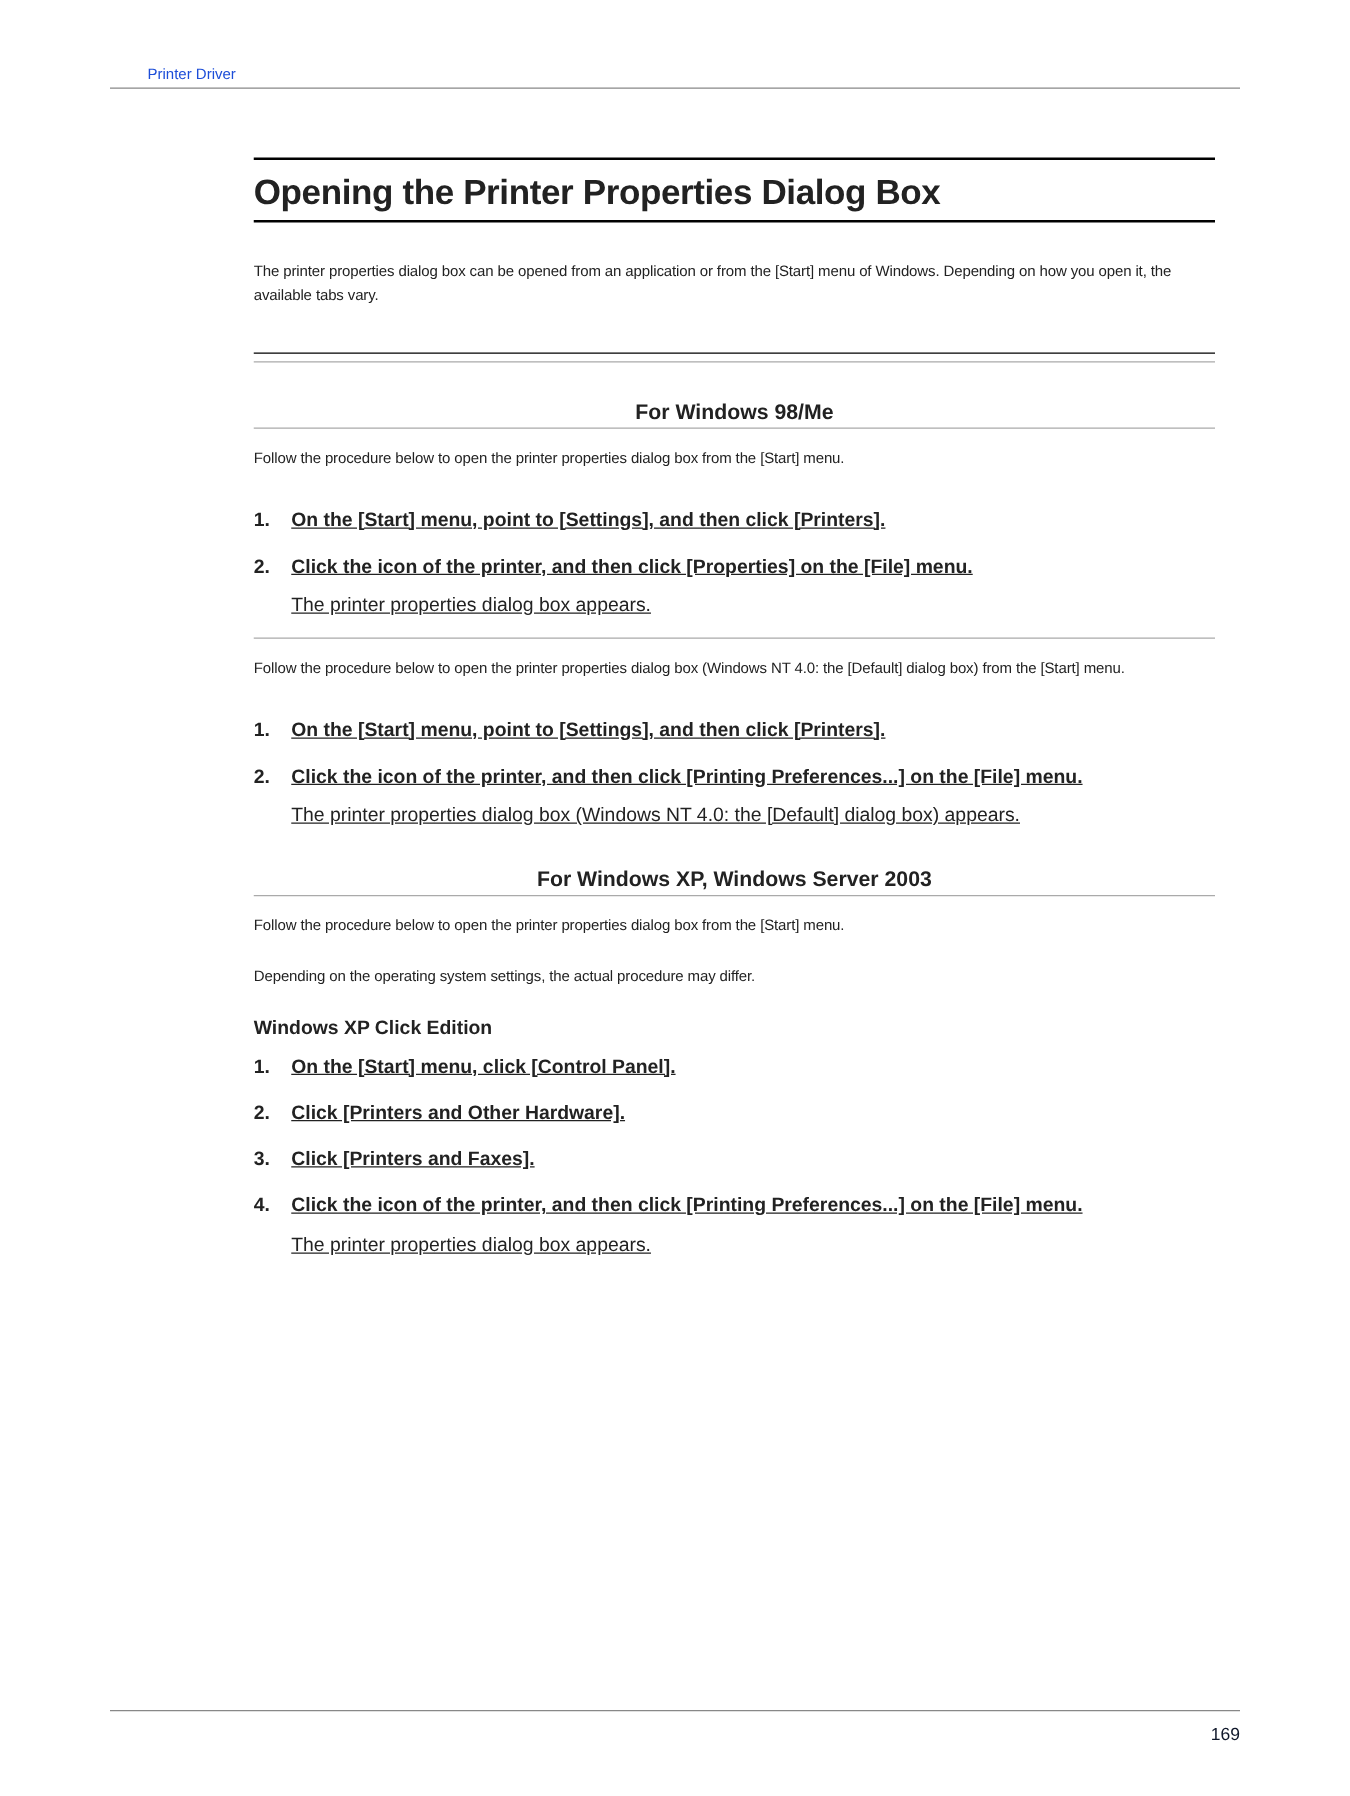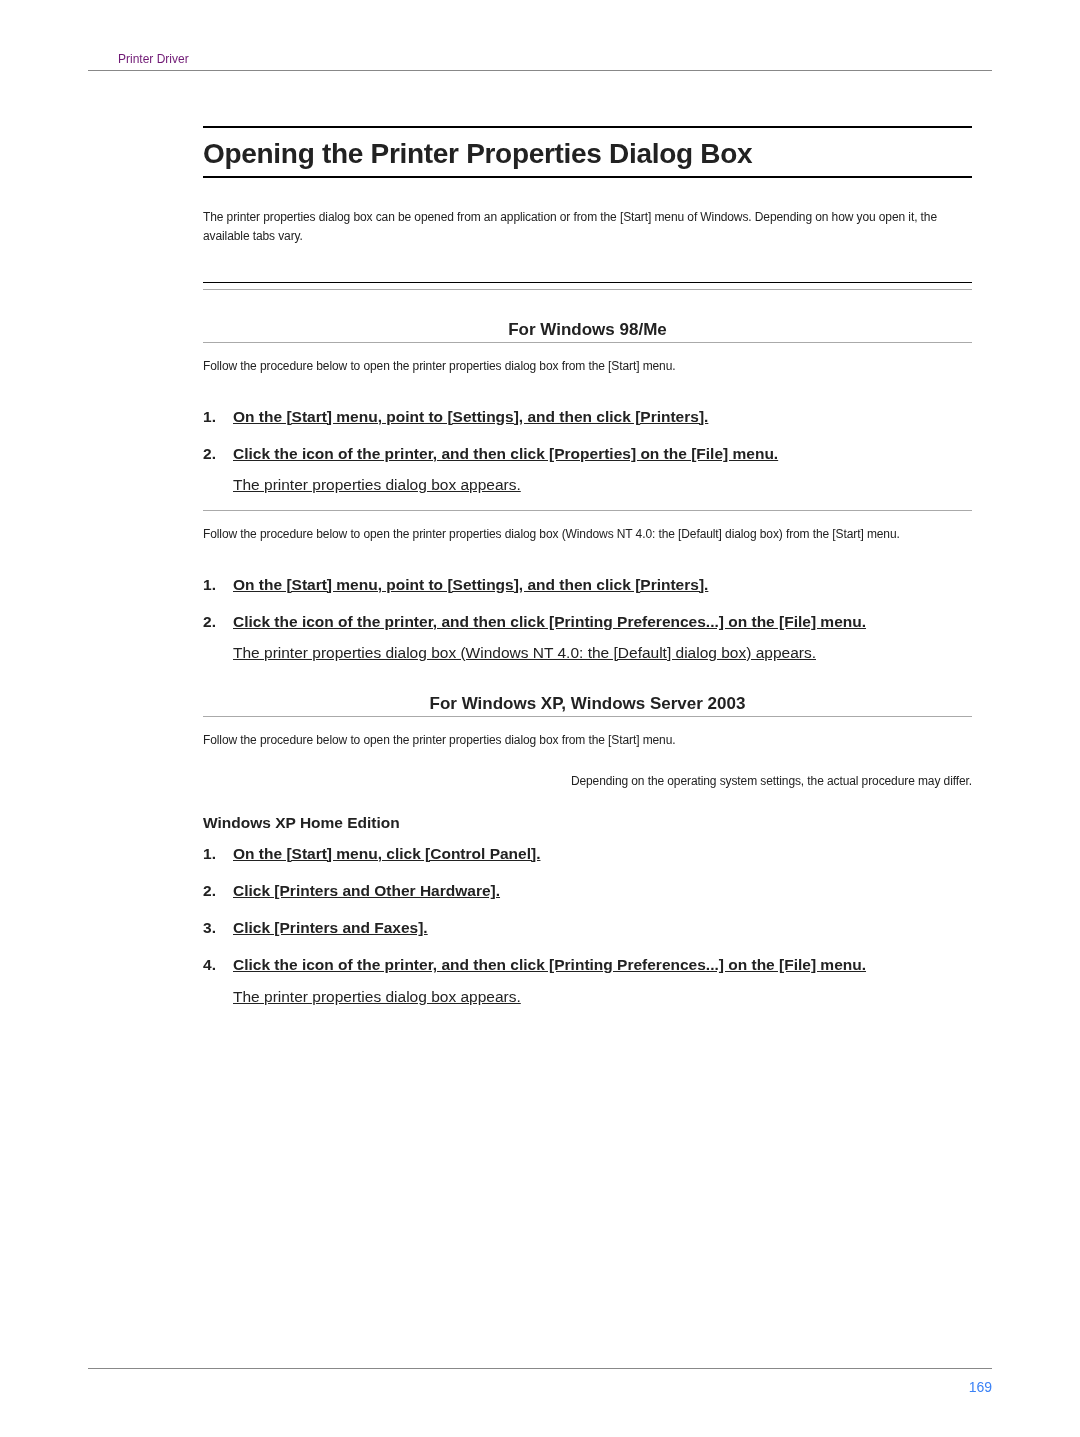--- a/index.html
+++ b/index.html
@@ -15,21 +15,21 @@
       color: #222;
       position: relative;
     }
     .page {
       padding: 52px 88px 40px 88px;
       position: relative;
       height: 100%;
     }
     .running-header {
       font-size: 12px;
-      color: #701a75;
+      color: #1d4ed8;
       margin-left: 30px;
       margin-bottom: 4px;
     }
     .header-rule {
       border: none;
       border-top: 1px solid #888;
       margin-bottom: 55px;
     }
     .content {
       margin-left: 115px;
@@ -125,21 +125,21 @@
       left: 88px;
       right: 88px;
     }
     .footer-rule {
       border-top: 1px solid #888;
       margin-bottom: 10px;
     }
     .page-number {
       text-align: right;
       font-size: 14px;
-      color: #3b82f6;
+      color: #0f172a;
     }
   </style>
 </head>
 <body>
 
 <div class="page">
   <div class="running-header">Printer Driver</div>
   <hr class="header-rule">
 
   <div class="content">
@@ -176,23 +176,23 @@
       </li>
       <li>
         <span class="step-text">Click the icon of the printer, and then click [Printing Preferences...] on the [File] menu.</span>
         <span class="step-sub">The printer properties dialog box (Windows NT 4.0: the [Default] dialog box) appears.</span>
       </li>
     </ol>
 
     <h3 class="subsection-title">For Windows XP, Windows Server 2003</h3>
     <div class="h3-rule"></div>
     <p class="body">Follow the procedure below to open the printer properties dialog box from the [Start] menu.</p>
-    <p class="body" style="text-align:right;">Depending on the operating system settings, the actual procedure may differ.</p>
-
-    <p class="sub-heading">Windows XP Home Edition</p>
+    <p class="body" style="">Depending on the operating system settings, the actual procedure may differ.</p>
+
+    <p class="sub-heading">Windows XP Click Edition</p>
 
     <ol class="steps tight">
       <li>
         <span class="step-text">On the [Start] menu, click [Control Panel].</span>
       </li>
       <li>
         <span class="step-text">Click [Printers and Other Hardware].</span>
       </li>
       <li>
         <span class="step-text">Click [Printers and Faxes].</span>

